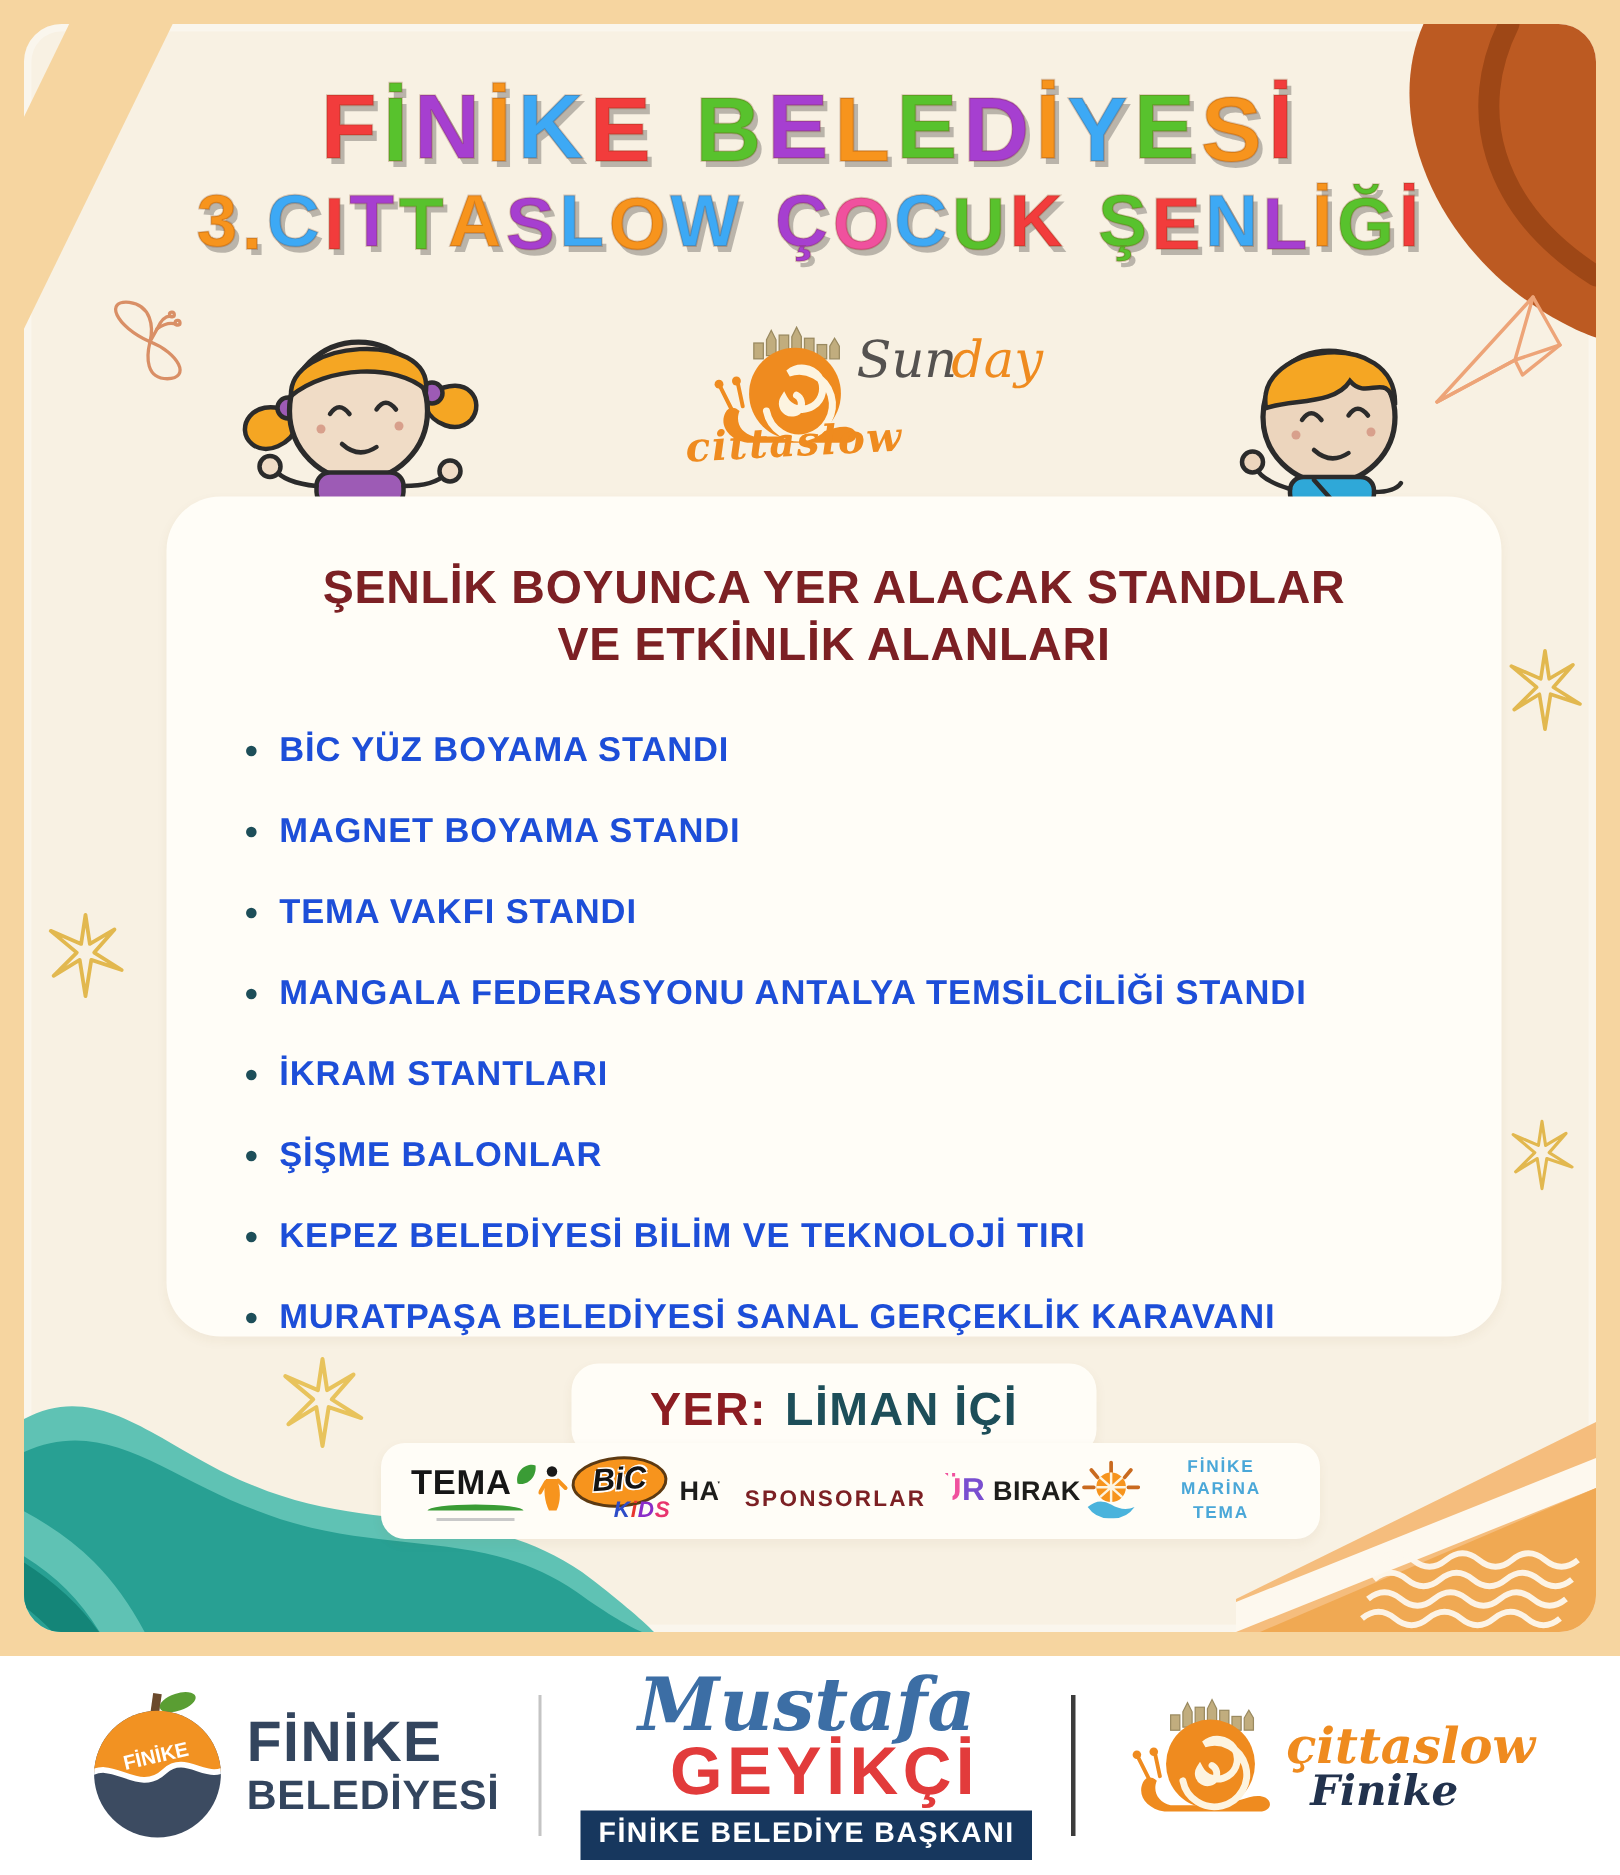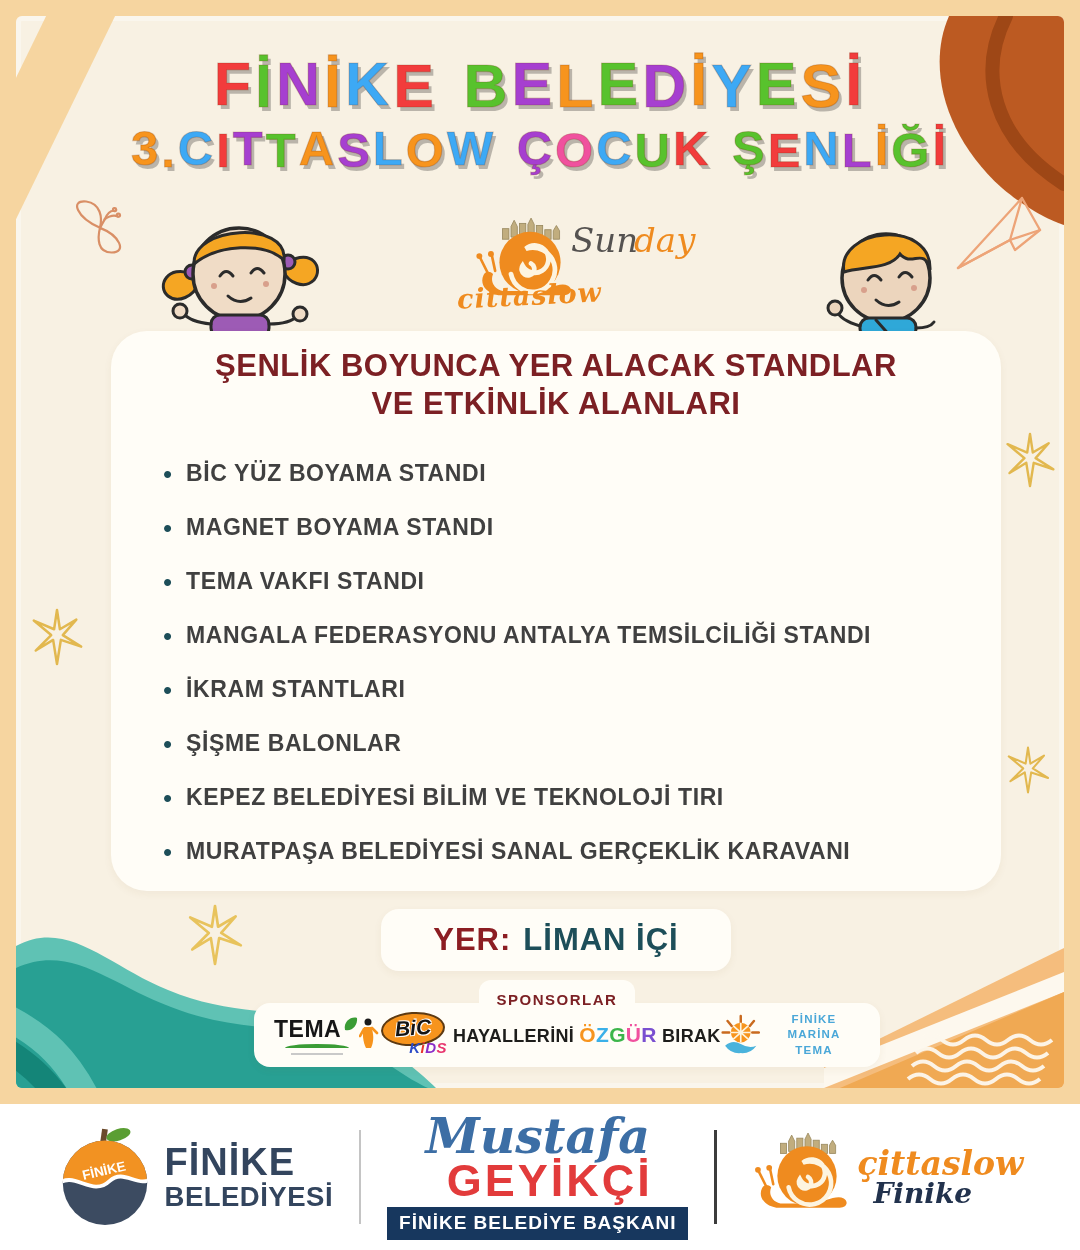--- a/index.html
+++ b/index.html
@@ -2,21 +2,21 @@
 <html><head>
 <meta charset="utf-8">
 <style>
   html,body{margin:0;padding:0;background:#ffffff;}
   *{box-sizing:border-box;}
   .poster{position:relative;width:1080px;height:1250px;background:#ffffff;overflow:hidden;
           font-family:"Liberation Sans",sans-serif;}
   
   .frame{position:absolute;left:0;top:0;width:1080px;height:1104px;background:#f6d5a0;}
   .surface{position:absolute;left:16px;top:16px;width:1048px;height:1072px;background:#f8f1e3;
-           border-radius:6px;overflow:hidden;box-shadow:inset 0 0 0 5px rgba(255,255,255,0.35);}
+           border-radius:25px;overflow:hidden;box-shadow:inset 0 0 0 5px rgba(255,255,255,0.35);}
   
   .stripe-tl{position:absolute;left:58px;top:-50px;width:62px;height:330px;background:#f6d5a0;
              transform:rotate(26deg);transform-origin:50% 0;}
   .blob-tr{position:absolute;right:0;top:0;}
   .wave-bl{position:absolute;left:0;bottom:0;}
   .corner-br{position:absolute;right:0;bottom:0;}
   .star{position:absolute;}
   .doodle{position:absolute;}
   
   .title-block{position:absolute;left:0;right:0;top:36px;text-align:center;line-height:1.08;}
@@ -31,38 +31,38 @@
   .hero-logo .snail-svg{position:absolute;left:24px;top:0;}
   .hero-citta{position:absolute;left:26px;top:64px;font-family:"DejaVu Serif",serif;font-style:italic;
       font-weight:bold;font-size:27px;color:#ef8b1f;transform:rotate(-3deg);letter-spacing:1px;}
   .hero-sunday{position:absolute;left:140px;top:4px;font-family:"DejaVu Serif",serif;font-style:italic;
       font-weight:normal;font-size:34px;}
   .hero-sunday .sun{color:#555250;}
   .hero-sunday .day{color:#ef8b1f;margin-left:-4px;}
   .kid{position:absolute;}
   
   .card{position:absolute;left:95px;top:315px;width:890px;height:560px;background:#fffdf7;
-        border-radius:36px;box-shadow:0 3px 8px rgba(120,90,40,0.06);padding:16px 40px 0 40px;}
+        border-radius:36px;box-shadow:0 3px 8px rgba(120,90,40,0.06);padding:42px 40px 0 40px;}
   .card-heading{text-align:center;color:#7c2024;font-weight:900;font-size:31px;line-height:1.22;
         letter-spacing:0.5px;}
   .stand-list{list-style:none;margin:24px 0 0 12px;padding:0;}
   .stand-list li{display:flex;align-items:center;height:54px;}
   .stand-list .dot{color:#1d4e59;font-size:26px;margin-right:14px;line-height:1;}
-  .stand-list .txt{color:#404040;font-size:23px;font-weight:900;letter-spacing:0.6px;}
+  .stand-list .txt{color:#1d4ed8;font-size:23px;font-weight:900;letter-spacing:0.6px;}
   
   .yer-bar{position:absolute;left:365px;top:893px;width:350px;height:62px;background:#fffdf7;
         border-radius:18px;display:flex;align-items:center;justify-content:center;
         font-size:31px;font-weight:900;letter-spacing:1px;box-shadow:0 3px 8px rgba(120,90,40,0.06);}
   .yer-label{color:#8c1d22;margin-right:12px;}
   .yer-value{color:#1d4e59;}
   
   .sponsor-chip{position:absolute;left:463px;top:964px;width:156px;height:38px;background:#fffdf7;
         border-radius:12px 12px 0 0;display:flex;align-items:center;justify-content:center;
         color:#7c2024;font-size:15px;font-weight:900;letter-spacing:1.5px;z-index:3;}
-  .sponsor-bar{position:absolute;left:238px;top:987px;width:626px;height:64px;background:#fffdf7;
+  .sponsor-bar{position:absolute;left:238px;top:946px;width:626px;height:64px;background:#fffdf7;
         border-radius:16px;display:flex;align-items:center;justify-content:space-between;
         padding:0 20px;z-index:2;box-shadow:0 3px 8px rgba(120,90,40,0.06);}
   .logo-tema{display:flex;flex-direction:column;align-items:center;}
   .tema-row{display:flex;align-items:flex-start;}
   .tema-word{font-size:23px;font-weight:900;color:#161616;letter-spacing:0.5px;}
   .tema-swoosh{width:64px;height:4px;background:#3a9c35;border-radius:50%/100% 100% 0 0;margin-top:1px;}
   .tema-sub{width:52px;height:2px;background:#c9c9c9;margin-top:5px;}
   .logo-bic{position:relative;display:flex;align-items:center;height:52px;width:104px;}
   .bic-oval{position:absolute;left:22px;top:3px;background:#f7941d;border:2px solid #5d3a12;
         border-radius:50%;padding:2px 12px 4px 12px;transform:rotate(-4deg);}

